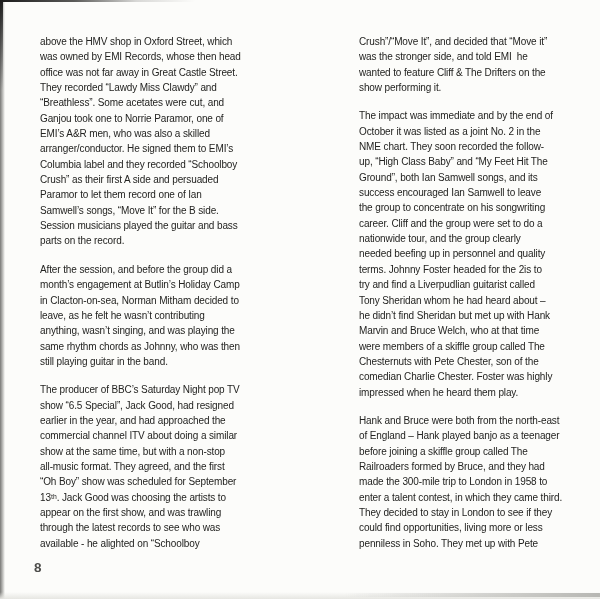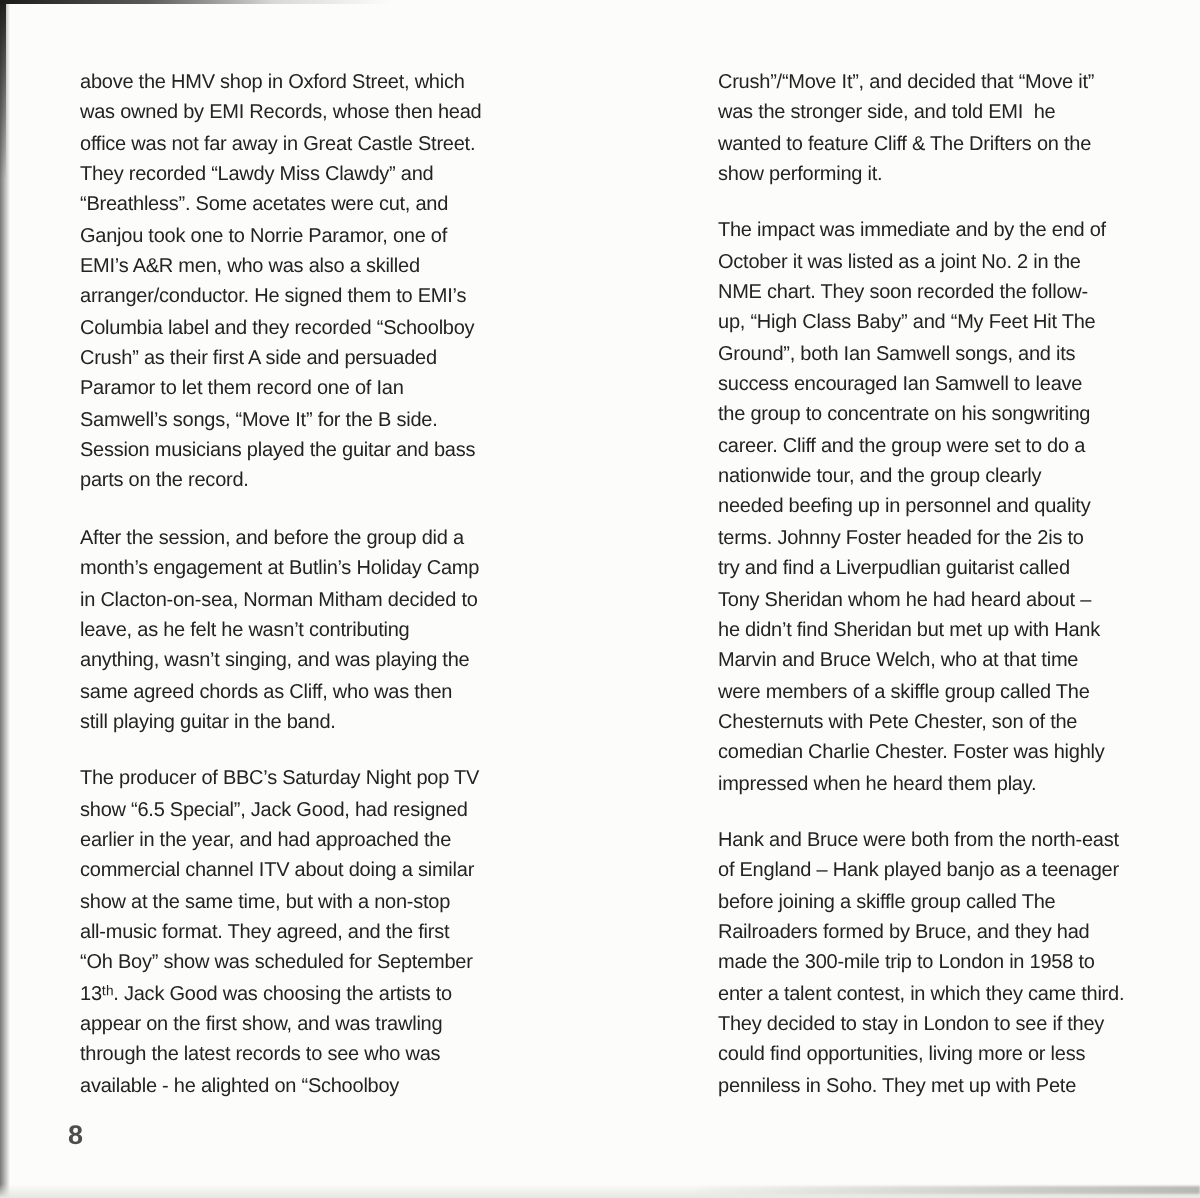--- a/index.html
+++ b/index.html
@@ -103,21 +103,21 @@
 Crush” as their first A side and persuaded
 Paramor to let them record one of Ian
 Samwell’s songs, “Move It” for the B side.
 Session musicians played the guitar and bass
 parts on the record.</p>
       <p>After the session, and before the group did a
 month’s engagement at Butlin’s Holiday Camp
 in Clacton-on-sea, Norman Mitham decided to
 leave, as he felt he wasn’t contributing
 anything, wasn’t singing, and was playing the
-same agreed chords as Cliff, who was then
+same rhythm chords as Johnny, who was then
 still playing guitar in the band.</p>
       <p>The producer of BBC’s Saturday Night pop TV
 show “6.5 Special”, Jack Good, had resigned
 earlier in the year, and had approached the
 commercial channel ITV about doing a similar
 show at the same time, but with a non-stop
 all-music format. They agreed, and the first
 “Oh Boy” show was scheduled for September
 13ᵗʰ. Jack Good was choosing the artists to
 appear on the first show, and was trawling

